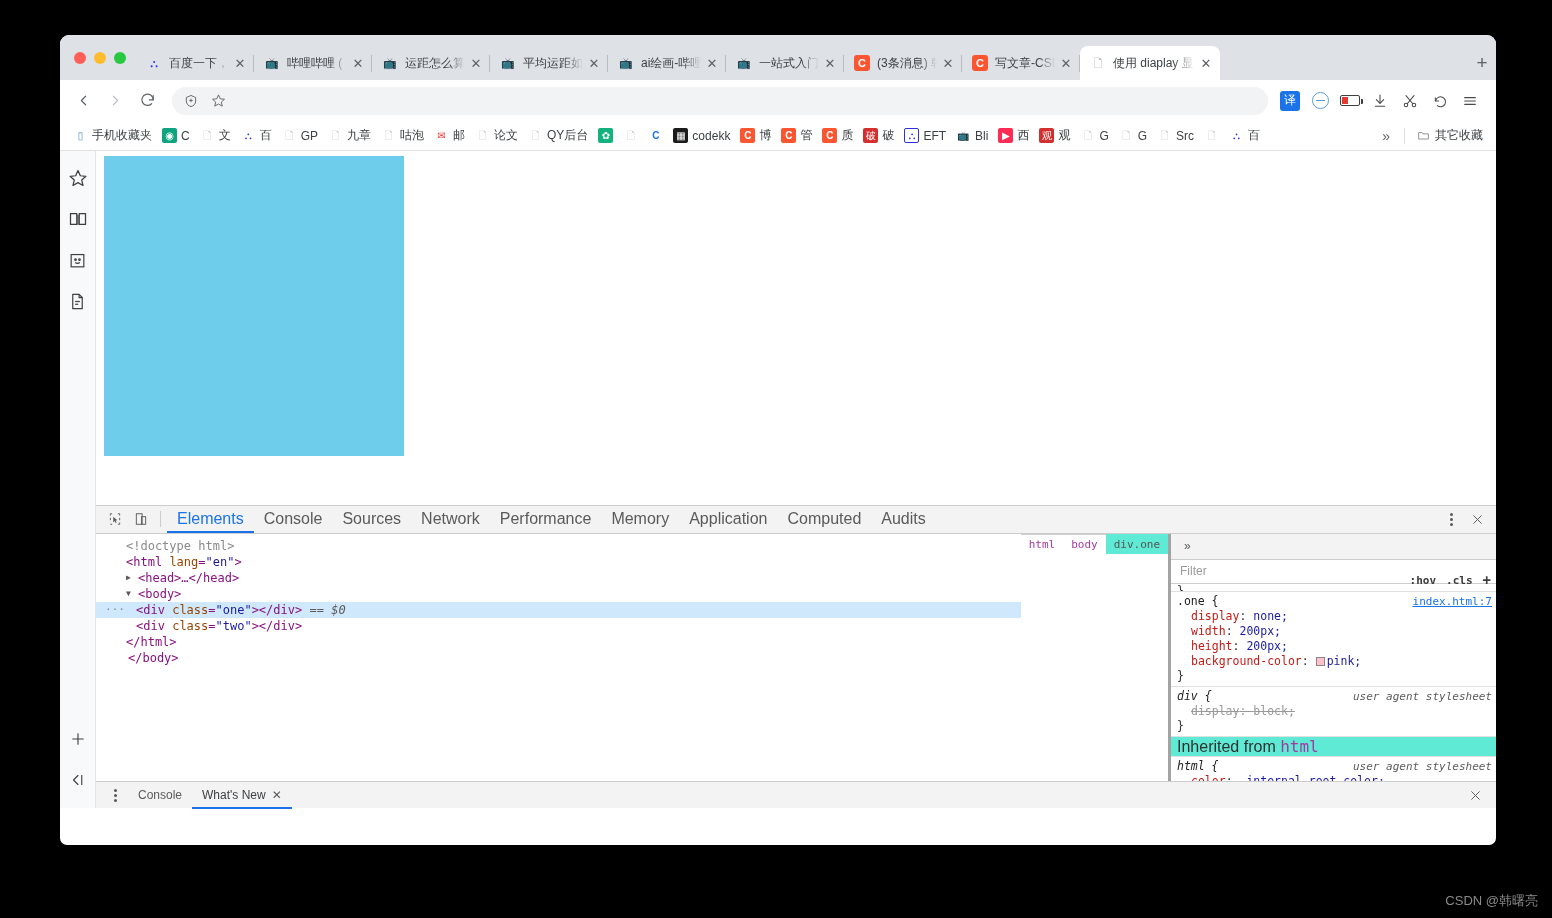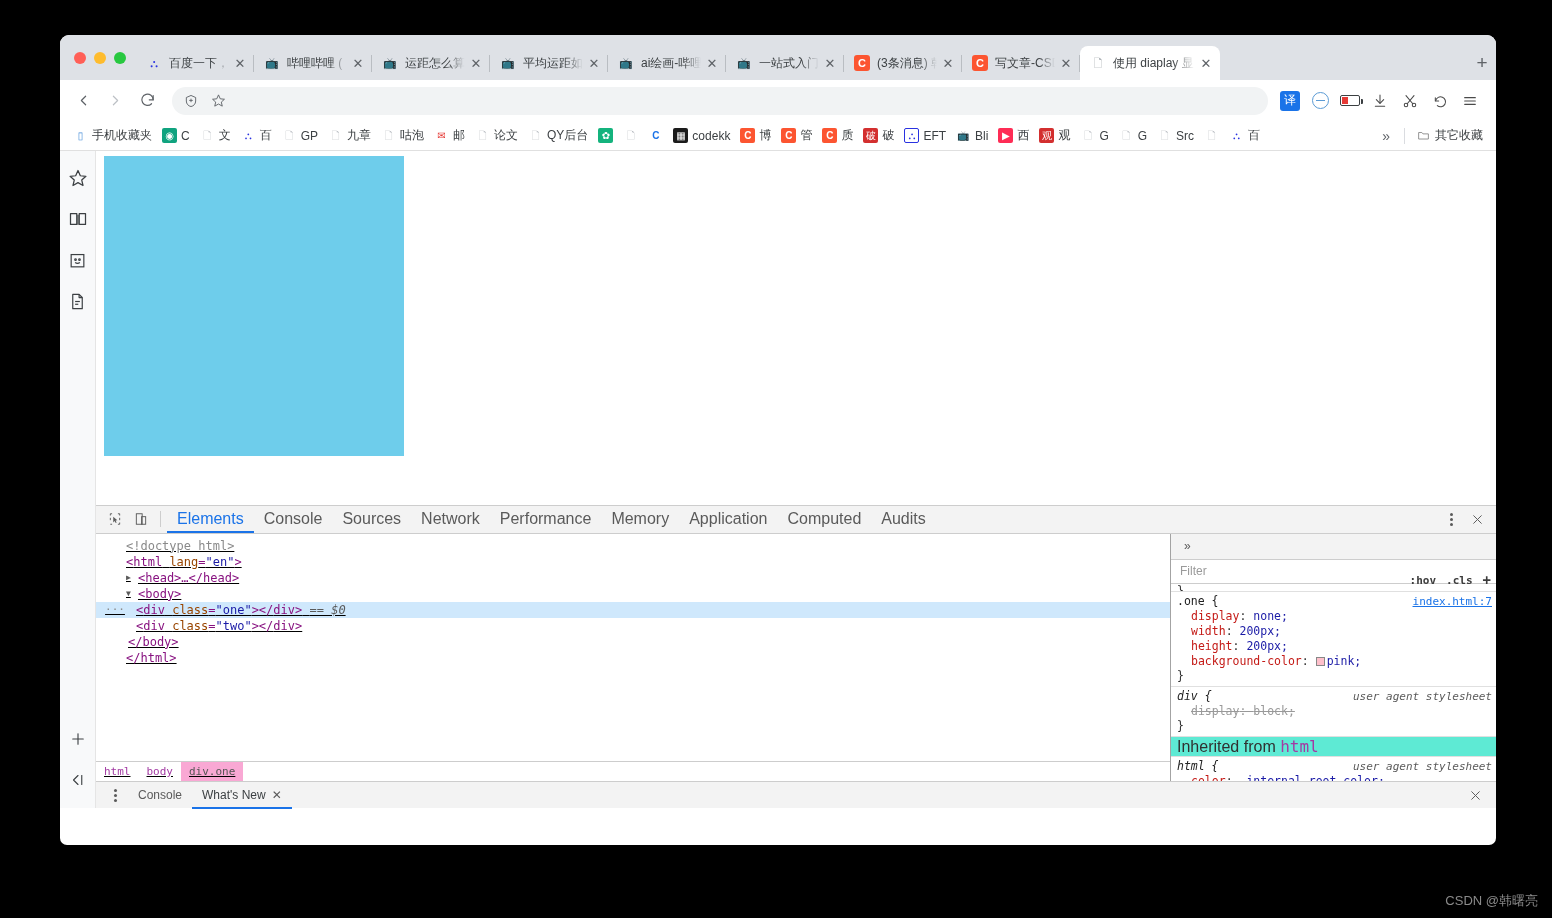--- a/index.html
+++ b/index.html
@@ -268,23 +268,22 @@
   }
   .dt-tab.active { color: #1a73e8; box-shadow: inset 0 -2px 0 #1a73e8; }
   .dt-tb-right { margin-left: auto; display: flex; align-items: center; padding-right: 6px; }
 
   .dt-main { flex: 1 1 auto; display: flex; min-height: 0; }
 
   
   .dom-pane {
     flex: 1 1 auto;
     min-width: 0;
-    display: flex; flex-direction: column;
-    border-right: 1px solid #a3a3a3;
-    text-decoration: underline;
+    display: flex; flex-direction: row;
+    border-right: 3px solid #a3a3a3;
   }
   .dom-tree {
     flex: 1 1 auto;
     overflow: hidden;
     padding: 4px 0 0 0;
     font-family: "DejaVu Sans Mono", monospace;
     font-size: 12px;
     line-height: 16px;
     color: #222;
   }
@@ -305,21 +304,21 @@
     display: flex; align-items: center;
     font-family: "DejaVu Sans Mono", monospace;
     font-size: 11px;
     flex: 0 0 20px;
   }
   .bc {
     padding: 0 8px; height: 20px;
     display: flex; align-items: center;
     color: #a33aa3;
   }
-  .bc.cur { background: #f9a8d4; color: #555; }
+  .bc.cur { background: #5eead4; color: #555; }
 
   
   .styles-pane {
     width: 325px; flex: 0 0 325px;
     display: flex; flex-direction: column;
     background: #fff;
     min-height: 0;
   }
   .st-tabs {
     height: 26px;
@@ -797,25 +796,25 @@
 
                 <div class="dl sel">
                   <span class="gut">···</span><span style="padding-left:10px"></span><span class="tg">&lt;</span><span class="tg">div</span><span> </span><span class="at">class</span><span class="tg">=</span><span class="av">"one"</span><span class="tg">&gt;&lt;/</span><span class="tg">div</span><span class="tg">&gt;</span><span> </span><span class="dlr">== $0</span>
                 </div>
 
                 <div class="dl">
                   <span class="gut"></span><span style="padding-left:10px"></span><span class="tg">&lt;</span><span class="tg">div</span><span> </span><span class="at">class</span><span class="tg">=</span><span class="av">"two"</span><span class="tg">&gt;&lt;/</span><span class="tg">div</span><span class="tg">&gt;</span>
                 </div>
 
                 <div class="dl">
+                  <span class="gut"></span><span class="tg">&lt;/html&gt;</span>
+                </div>
+
+                <div class="dl">
                   <span class="gut"></span><span class="tg" style="padding-left:2px">&lt;/body&gt;</span>
-                </div>
-
-                <div class="dl">
-                  <span class="gut"></span><span class="tg">&lt;/html&gt;</span>
                 </div>
               </div>
 
               <div class="breadcrumb" id="breadcrumb">
                   <div class="bc">html</div>
                   <div class="bc">body</div>
                   <div class="bc cur">div.one</div>
                 </div>
             </div>
 

